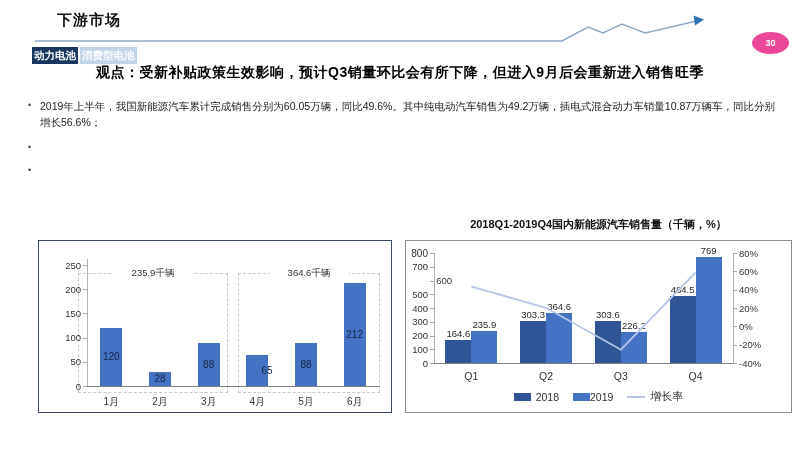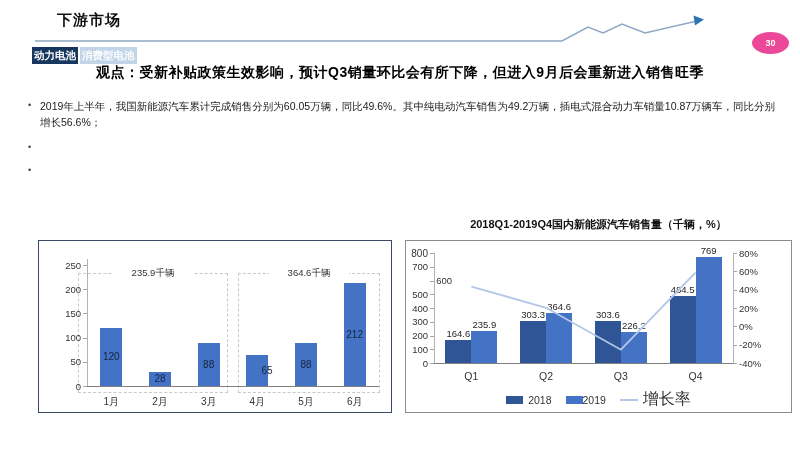--- a/index.html
+++ b/index.html
@@ -161,18 +161,18 @@
         <div style="position: static; display: flex; align-items: center; gap: 5px;">
           <div style="position: static; width: 17px; height: 8px; background: rgb(47, 85, 151);"></div>
           <div style="position: static; font-size: 10.5px; color: rgb(51, 51, 51);">2018</div>
         </div>
         <div style="position: static; display: flex; align-items: center; ">
           <div style="position: static; width: 17px; height: 8px; background: rgb(68, 114, 196);"></div>
           <div style="position: static; font-size: 10.5px; color: rgb(51, 51, 51);">2019</div>
         </div>
         <div style="position: static; display: flex; align-items: center; gap: 5px;">
           <div style="position: static; width: 18px; height: 2px; background: rgb(180, 199, 231);"></div>
-          <div style="position: static; font-size: 16px; color: rgb(51, 51, 51); font-family: Liberation Serif, serif;">增长率</div>
+          <div style="position: static; font-size: 11px; color: rgb(51, 51, 51); font-family: Liberation Serif, serif;">增长率</div>
         </div>
       </div>
     </div>
 
 </div>
 
 </body></html>

